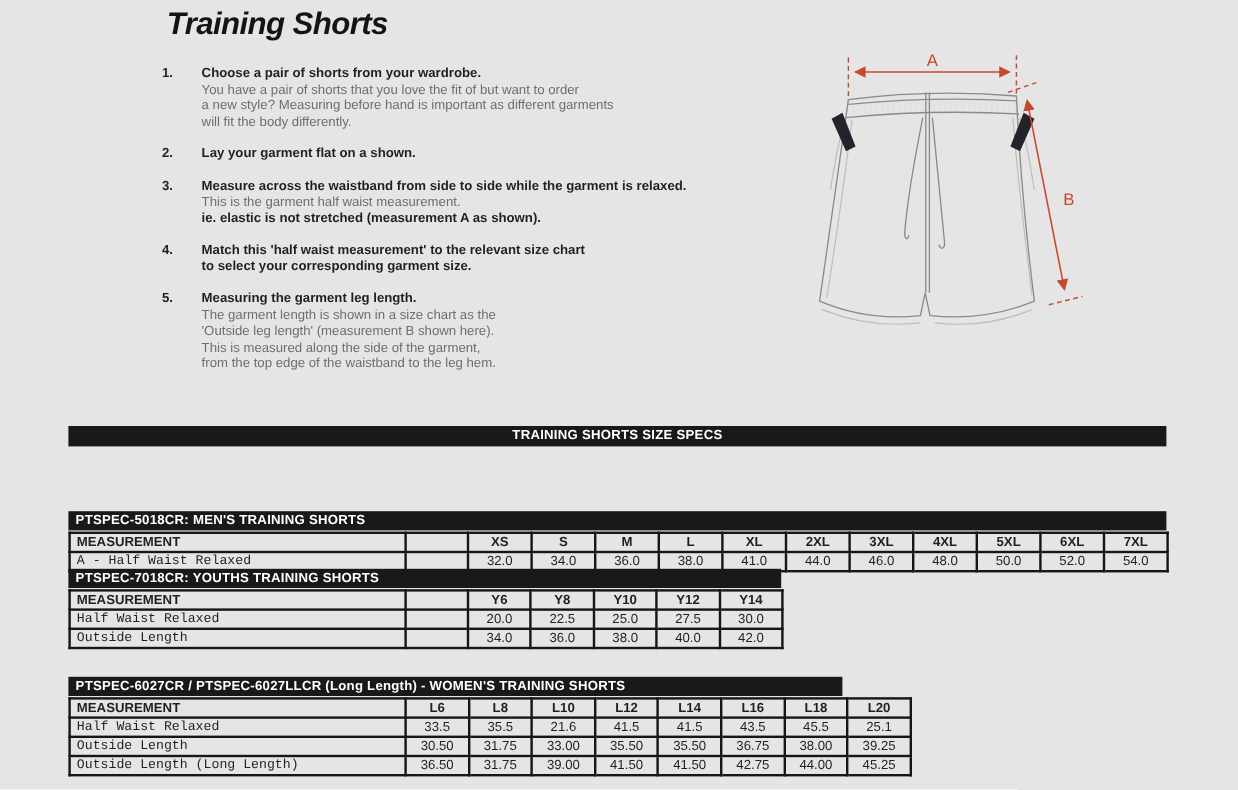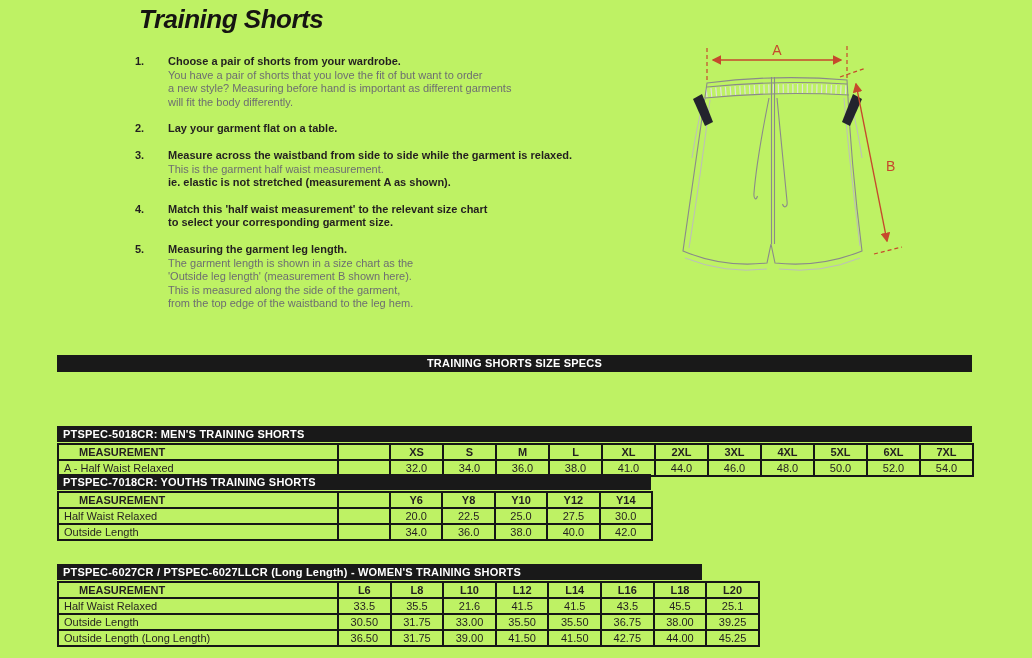--- a/index.html
+++ b/index.html
@@ -1,16 +1,16 @@
 <!DOCTYPE html>
 <html style="--accent: #c6492c; --bar: #191919;"><head>
 <meta charset="utf-8">
 <style>
   html,body{margin:0;padding:0;background:#fff;}
-  #page{position:relative;width:1032px;height:658px;background:#bef264;overflow:hidden;
+  #page{position:relative;width:1032px;height:658px;background:#e5e5e5;overflow:hidden;
         font-family:"Liberation Sans",sans-serif;color:#231f20;}
 
   
   .doc-title{position:absolute;left:139px;top:4px;font-size:26px;font-weight:bold;
              font-style:italic;letter-spacing:-0.5px;color:#161412;white-space:nowrap;}
 
   
   .instructions{position:absolute;left:135px;top:55px;width:500px;}
   .instr-item{display:flex;margin-bottom:13px;}
   .instr-num{width:33px;flex:0 0 33px;font-size:11px;font-weight:bold;line-height:13.6px;color:#231f20;}
@@ -40,22 +40,22 @@
   .tbl-0{top:390px;}
   .tbl-1{top:474px;}
   .tbl-2{top:564px;}
   .tbl-title{background:var(--bar);color:#fff;font-size:11px;font-weight:bold;
              height:16px;line-height:16px;padding-left:6px;letter-spacing:0.2px;
              box-sizing:border-box;}
   table.size-table{border-collapse:collapse;table-layout:fixed;margin-top:1px;}
   .size-table th,.size-table td{border:2px solid #161616;height:14px;font-size:11px;
              padding:0;overflow:hidden;white-space:nowrap;}
   .size-table th{font-weight:bold;text-align:center;}
-  .size-table th.meas{text-align:left;padding-left:20px;}
-  .size-table td.lbl{text-align:left;padding-left:5px;font-weight:normal;}
+  .size-table th.meas{text-align:left;padding-left:5px;}
+  .size-table td.lbl{text-align:left;padding-left:5px;font-weight:normal;font-family:Liberation Mono, monospace;}
   .size-table td.val{text-align:center;}
 </style>
 </head>
 <body>
 
 <div id="page">
 
   <div class="doc-title">Training Shorts</div>
 
   <div class="instructions">
@@ -64,21 +64,21 @@
         <div class="instr-body">
           <div class="line bold">Choose a pair of shorts from your wardrobe.</div>
           <div class="line gray">You have a pair of shorts that you love the fit of but want to order</div>
           <div class="line gray">a new style? Measuring before hand is important as different garments</div>
           <div class="line gray">will fit the body differently.</div>
         </div>
       </div>
       <div class="instr-item">
         <div class="instr-num">2.</div>
         <div class="instr-body">
-          <div class="line bold">Lay your garment flat on a table.</div>
+          <div class="line bold">Lay your garment flat on a shown.</div>
         </div>
       </div>
       <div class="instr-item">
         <div class="instr-num">3.</div>
         <div class="instr-body">
           <div class="line bold">Measure across the waistband from side to side while the garment is relaxed.</div>
           <div class="line gray">This is the garment half waist measurement.</div>
           <div class="line bold">ie. elastic is not stretched (measurement A as shown).</div>
         </div>
       </div>

